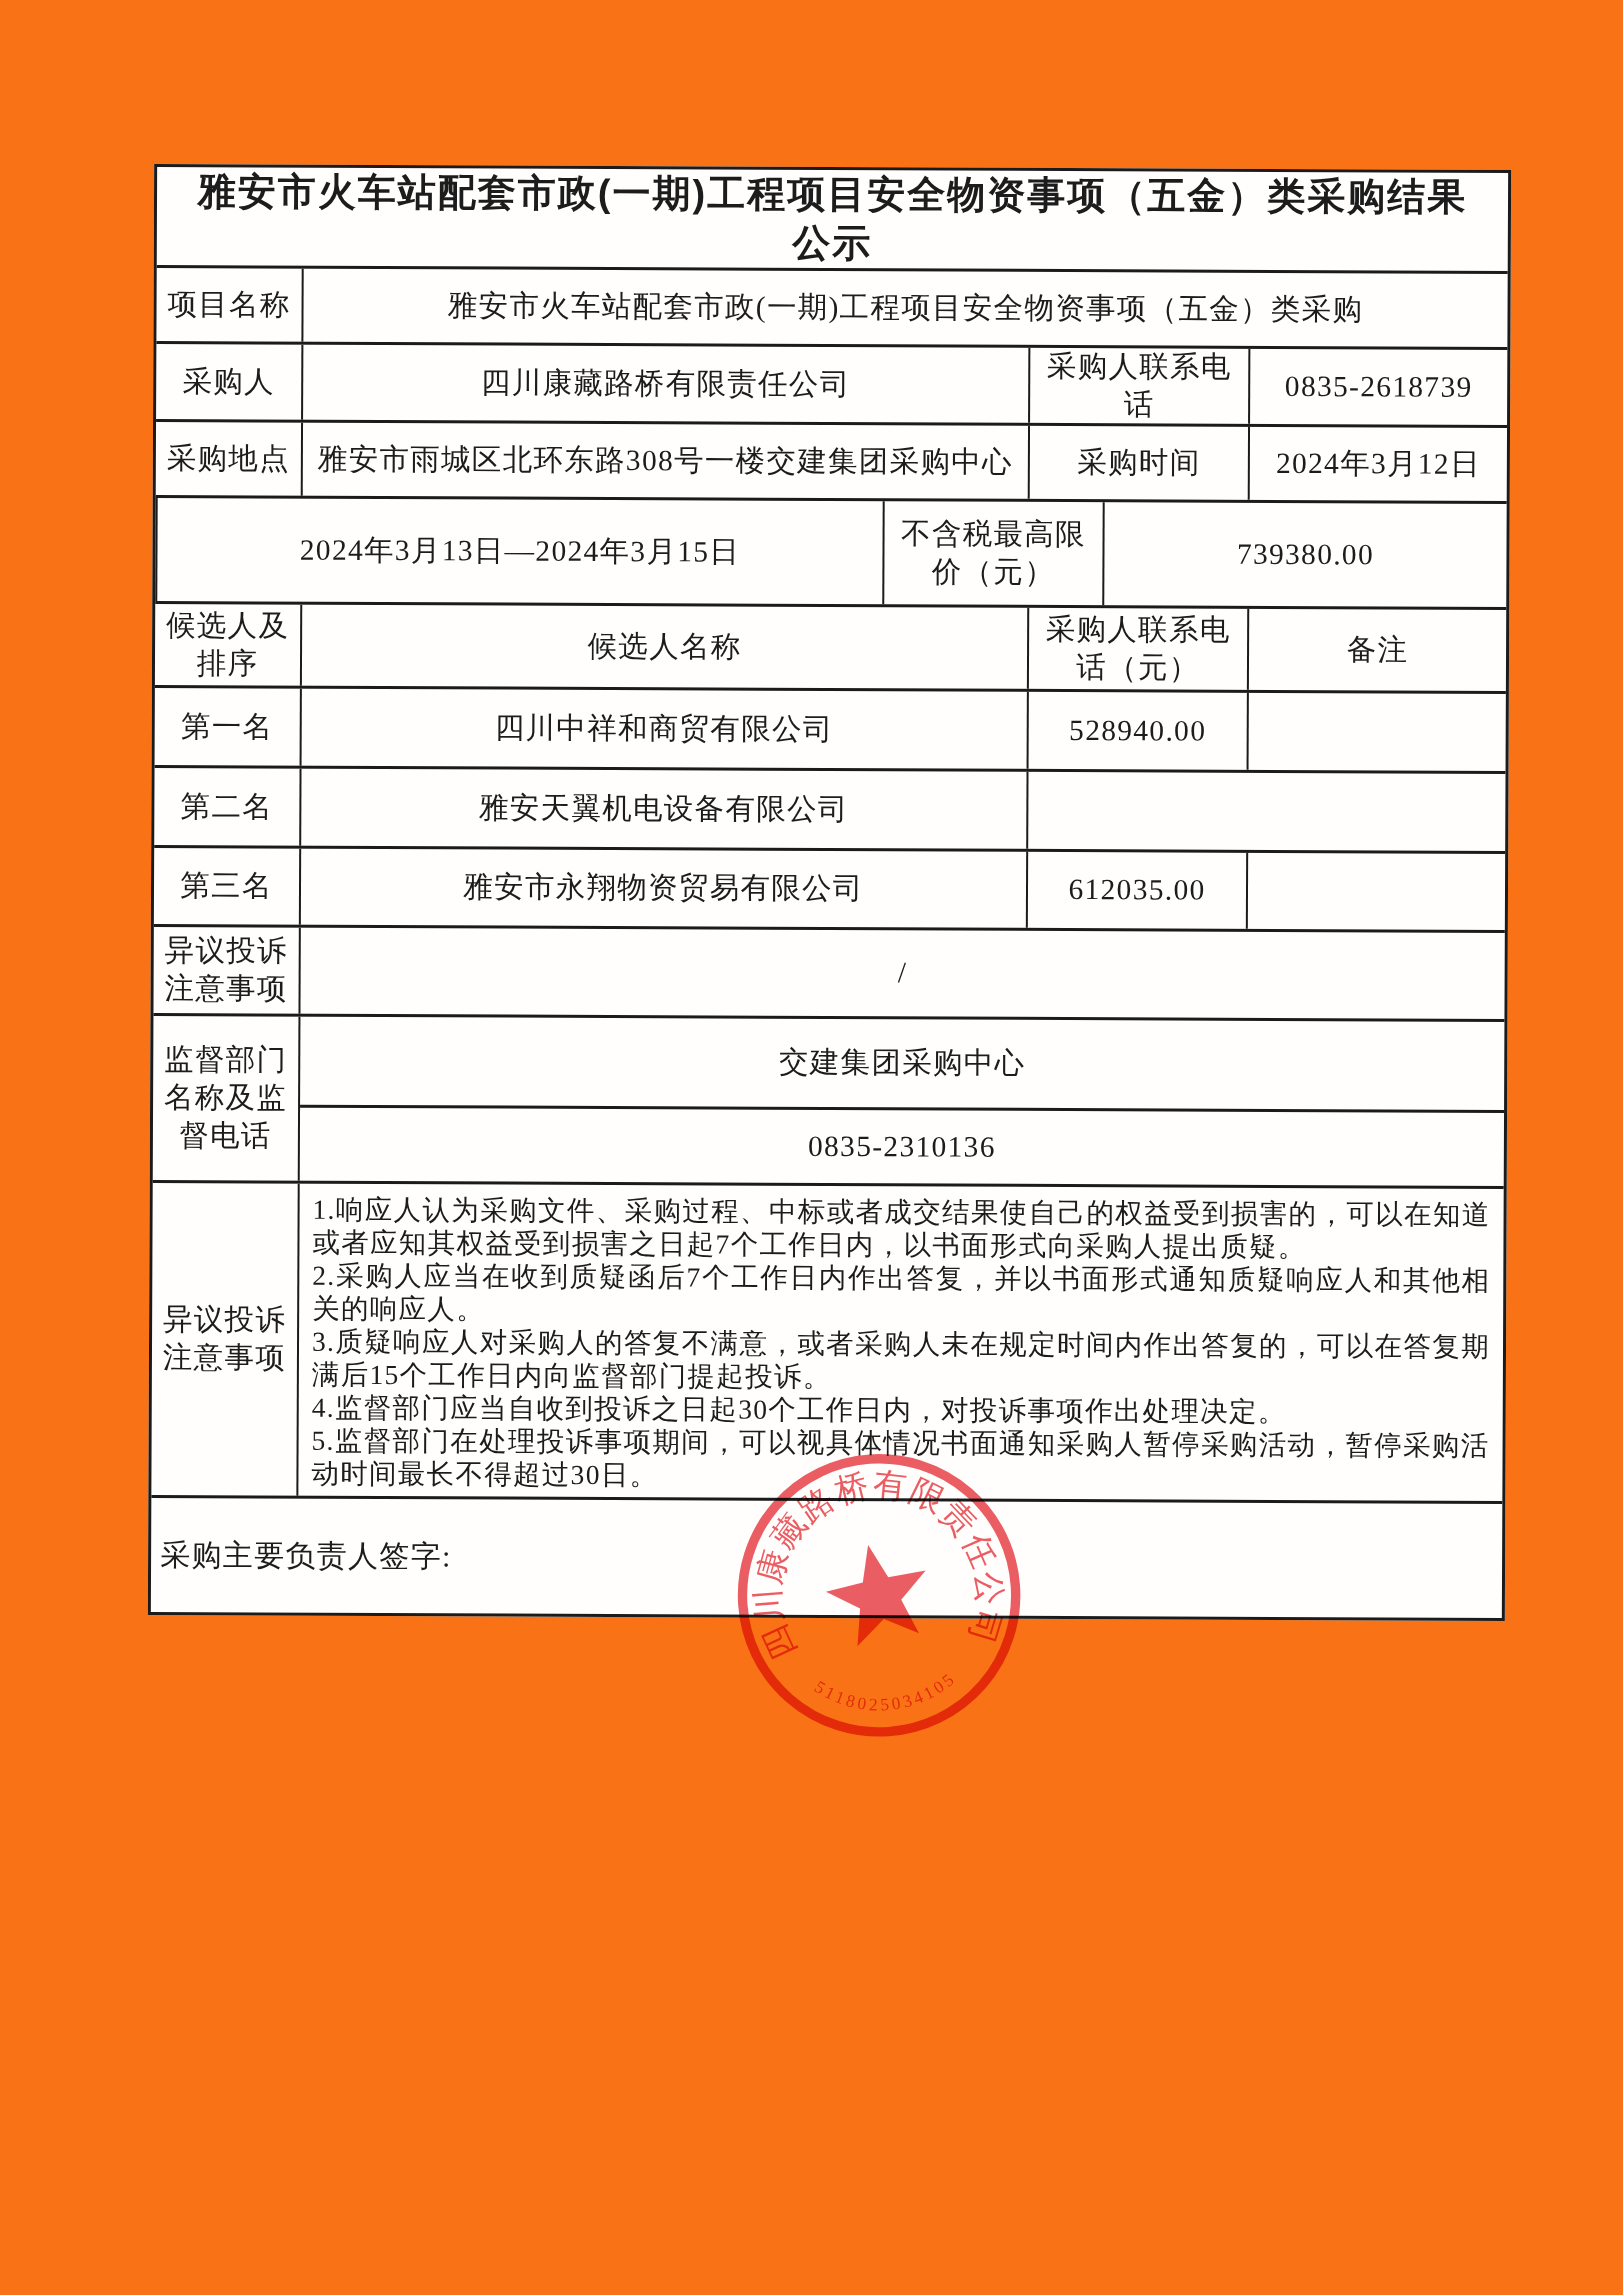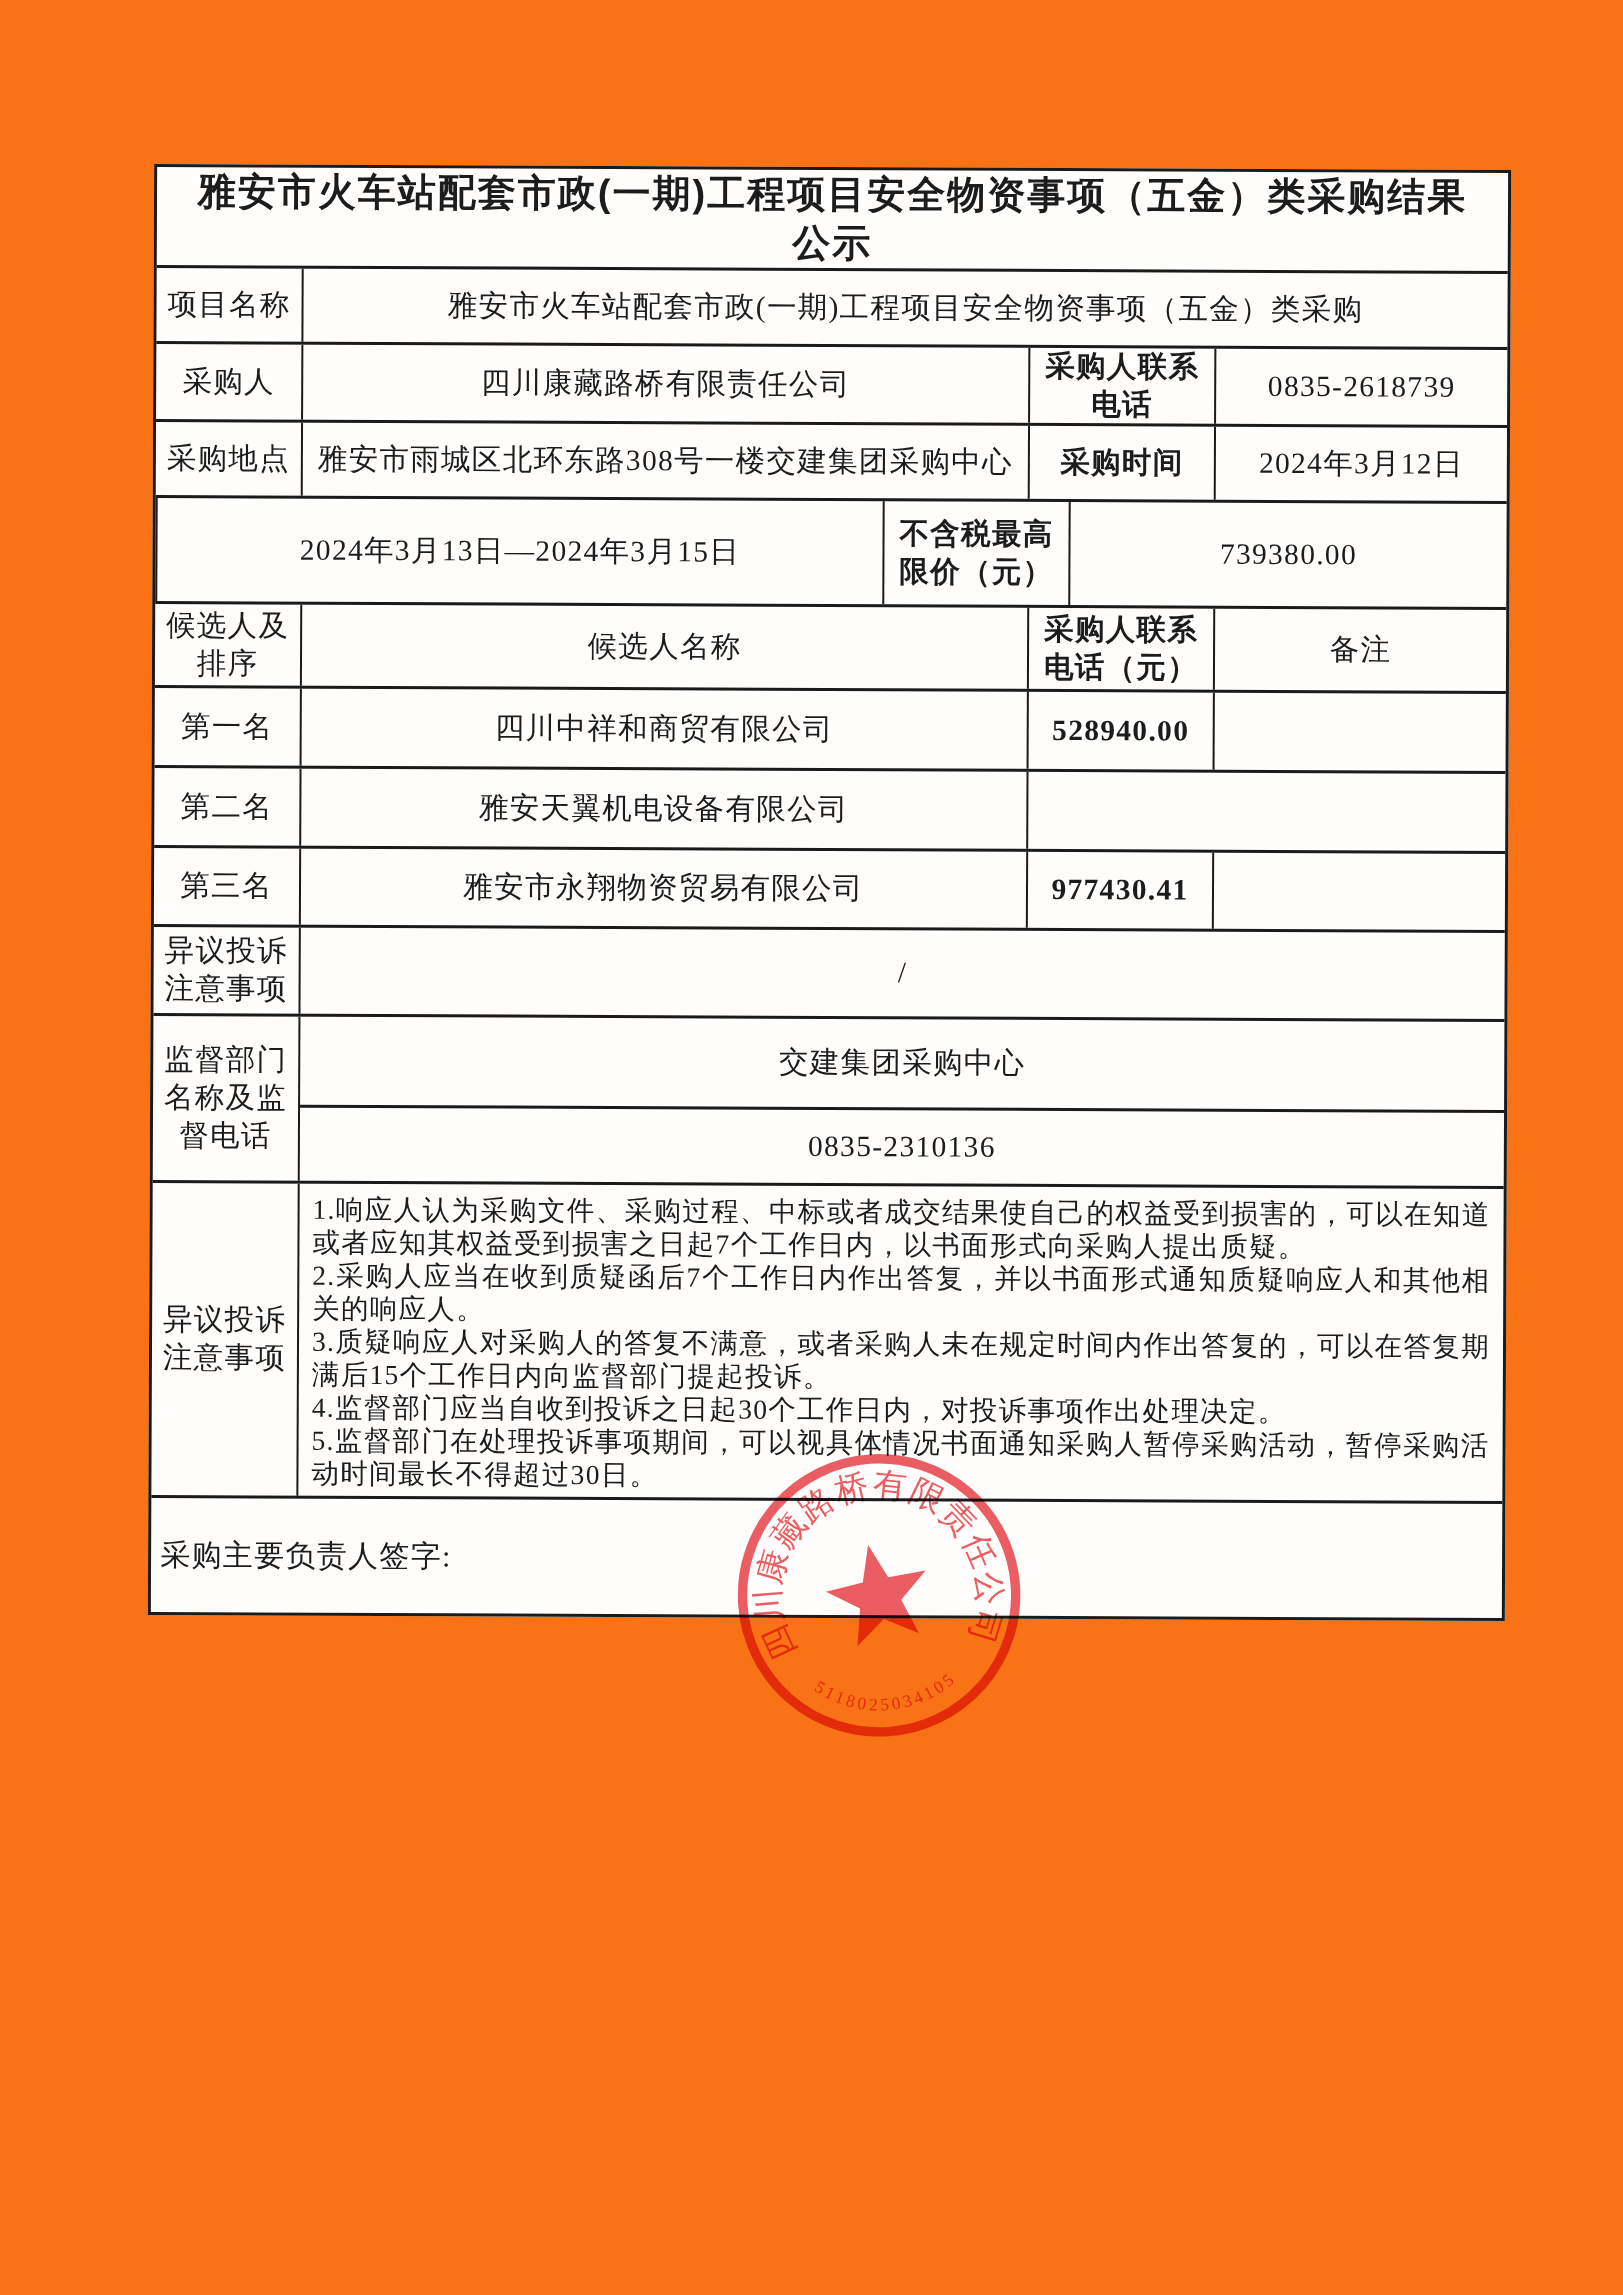--- a/index.html
+++ b/index.html
@@ -30,21 +30,21 @@
     font-size:29.5px;
     line-height:1.28;
     letter-spacing:1.3px;
     padding:3.9px 6.5px;
     border-left:2px solid #1b1b1b;
     overflow:hidden;
   }
   .cell.no-left { border-left:none; }
   .col-a { width:145px; flex:none; }
   .col-b { width:727px; flex:none; }
-  .col-c { width:186px; flex:none;font-weight:bold; }
+  .col-c { width:220px; flex:none; }
   .col-d { flex:1; }
   .span-bcd { flex:1; }
   
   .h-title { height:98px; }
   .h-project { height:76px; }
   .h-purchaser { height:78px; }
   .h-location { height:76px; }
   .h-publicity { height:106px; }
   .h-candhdr { height:84px; }
   .h-cand { height:80px; }
@@ -149,21 +149,21 @@
 
     <div class="t-row h-cand">
       <div class="cell col-a no-left">第二名</div>
       <div class="cell col-b">雅安天翼机电设备有限公司</div>
       <div class="cell col-d"></div>
     </div>
 
     <div class="t-row h-cand3">
       <div class="cell col-a no-left">第三名</div>
       <div class="cell col-b">雅安市永翔物资贸易有限公司</div>
-      <div class="cell col-c">977430.41</div>
+      <div class="cell col-c">612035.00</div>
       <div class="cell col-d"></div>
     </div>
 
     <div class="t-row h-other">
       <div class="cell col-a no-left">异议投诉注意事项</div>
       <div class="cell span-bcd">/</div>
     </div>
 
     <div class="t-row h-supervision">
       <div class="cell col-a no-left">监督部门名称及监督电话</div>

